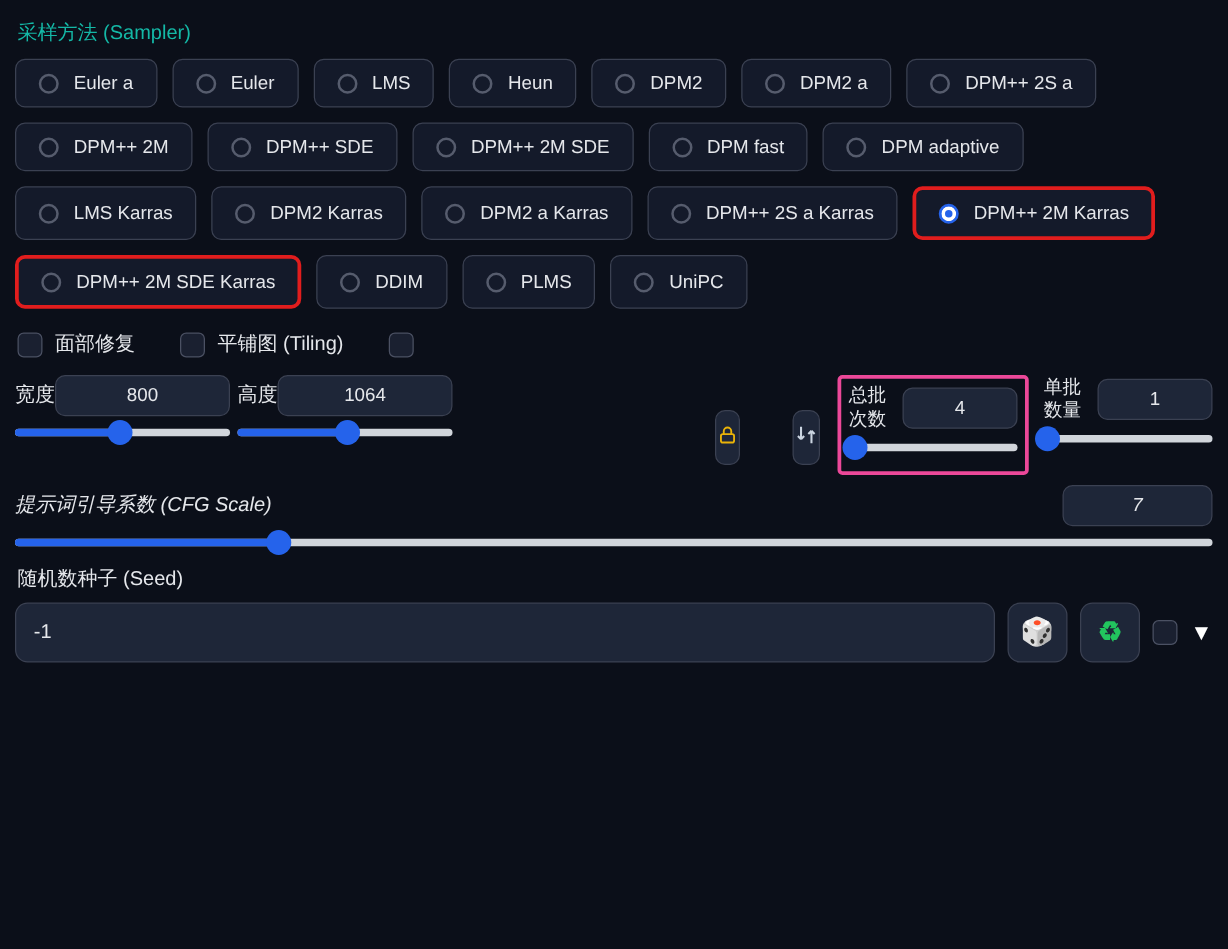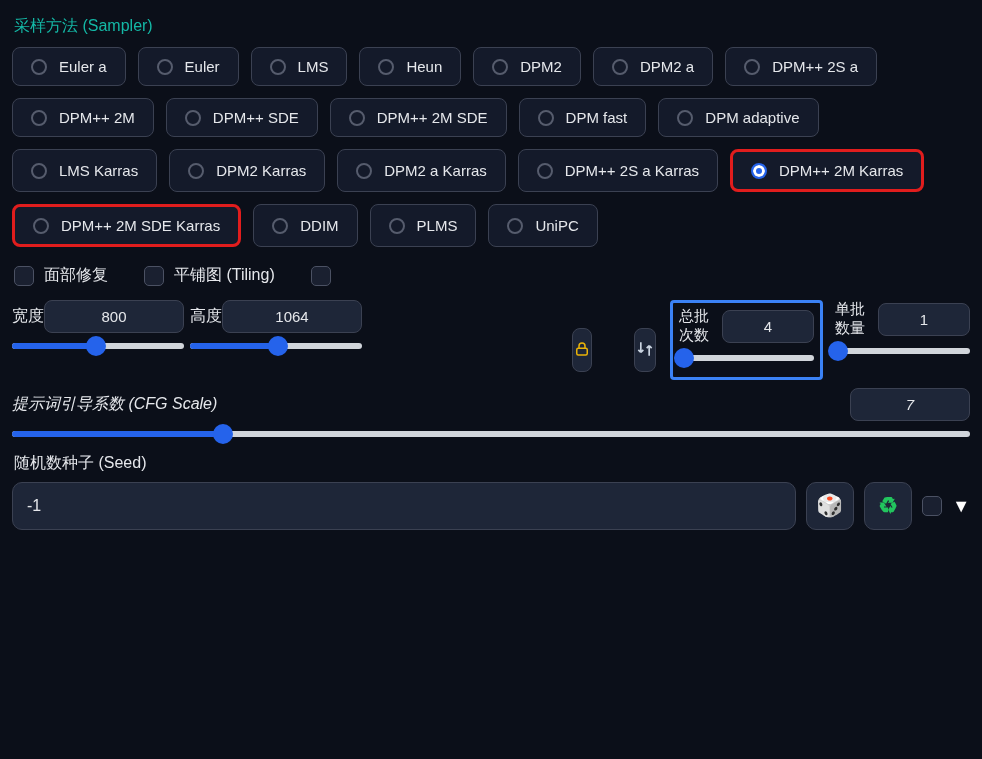--- a/index.html
+++ b/index.html
@@ -32,21 +32,21 @@
   flex-shrink: 0;
 }
 .radio-pill.selected .dot {
   border-color: #2563eb;
   background: radial-gradient(circle, #2563eb 0 45%, #fff 45% 60%, #2563eb 60% 100%);
   background: #2563eb;
   box-shadow: inset 0 0 0 3px #fff;
 }
 .radio-pill.selected { border-color: #3b4a6b; }
 .red-box { border: 3px solid #e11d1d !important; }
-.red-group { border: 3px solid #3b82f6; border-radius: 4px; padding: 4px 6px 10px 6px; }
+.red-group { border: 3px solid #ec4899; border-radius: 4px; padding: 4px 6px 10px 6px; }
 
 .checks { display: flex; gap: 36px; margin: 18px 0 14px 2px; align-items: flex-end; }
 .check-item { display: inline-flex; align-items: center; gap: 10px; cursor: pointer; font-size: 16px; }
 .checkbox {
   width: 20px; height: 20px; border-radius: 5px;
   border: 1px solid #4b5163; background: #1a2030;
 }
 
 .row { display: flex; gap: 14px; align-items: flex-start; margin-bottom: 8px; }
 .col { display: flex; flex-direction: row; gap: 6px; }

